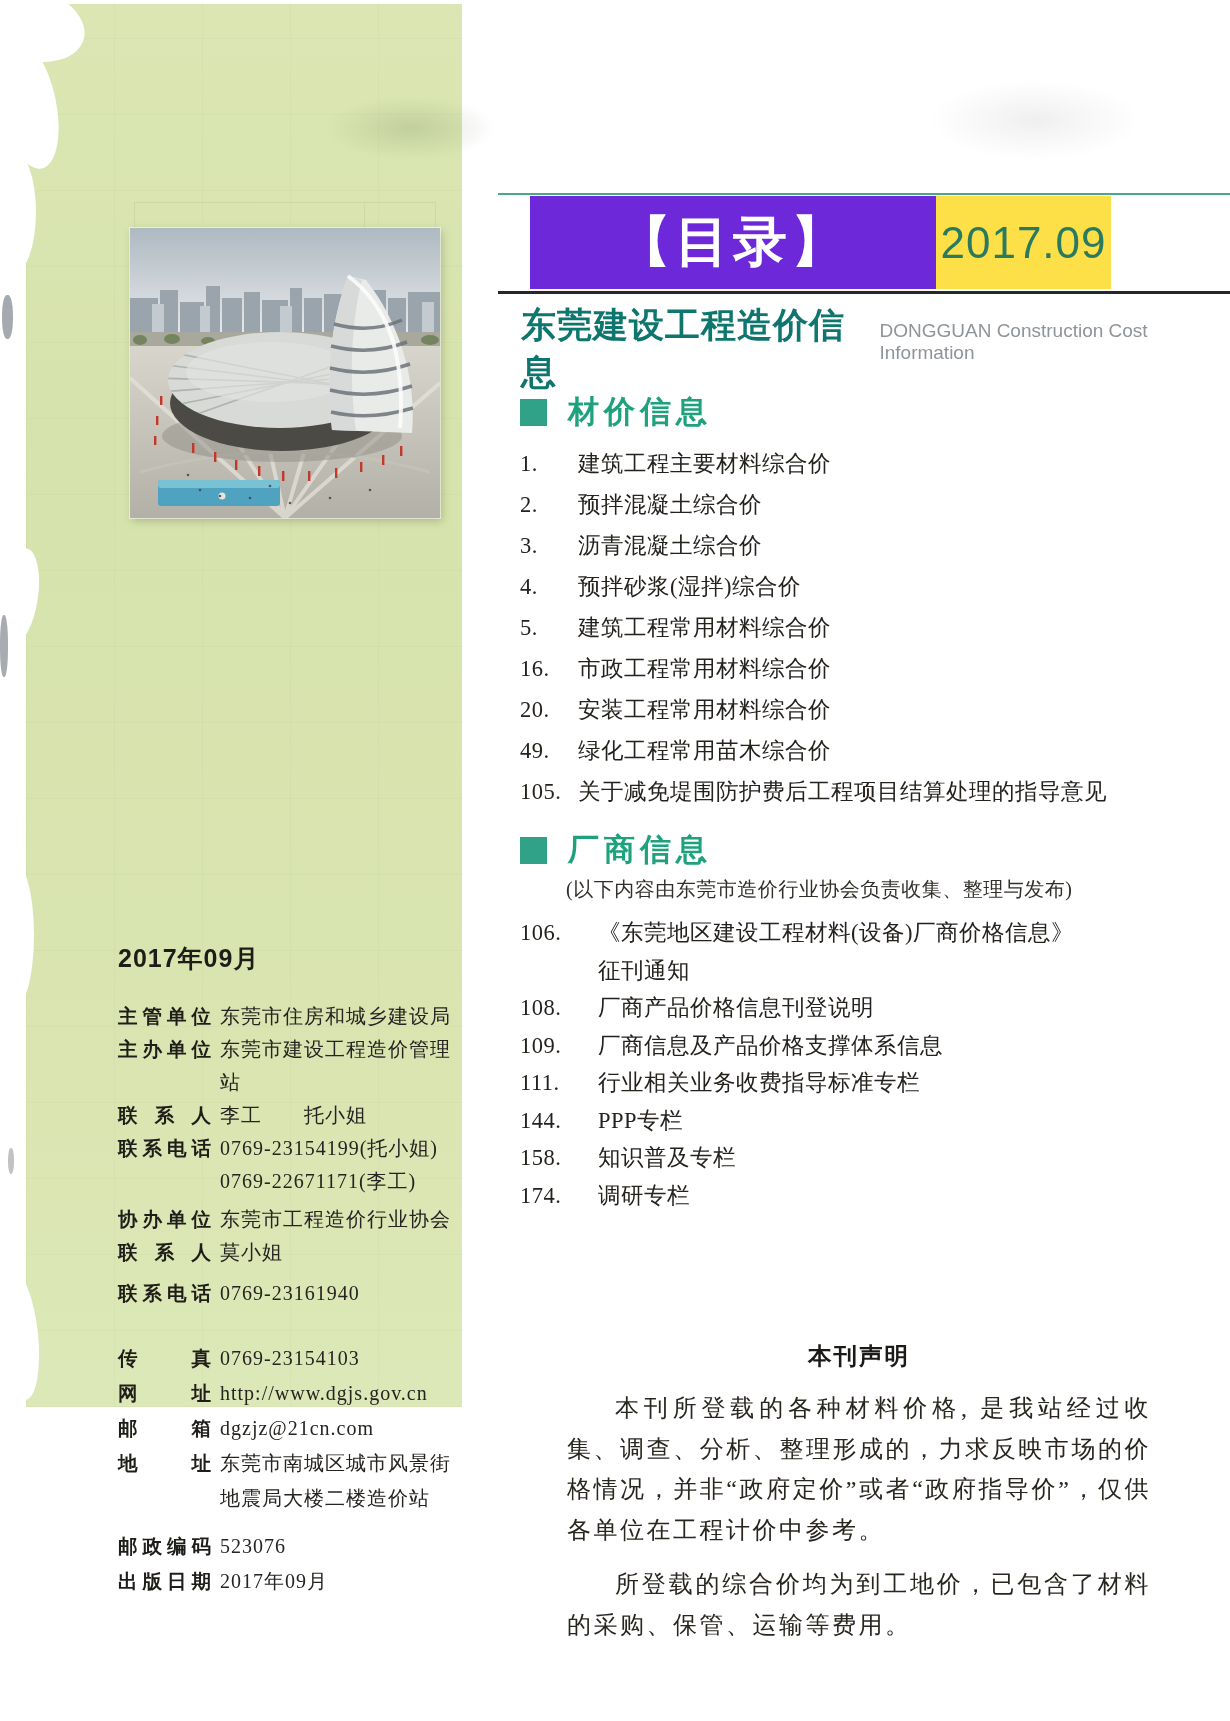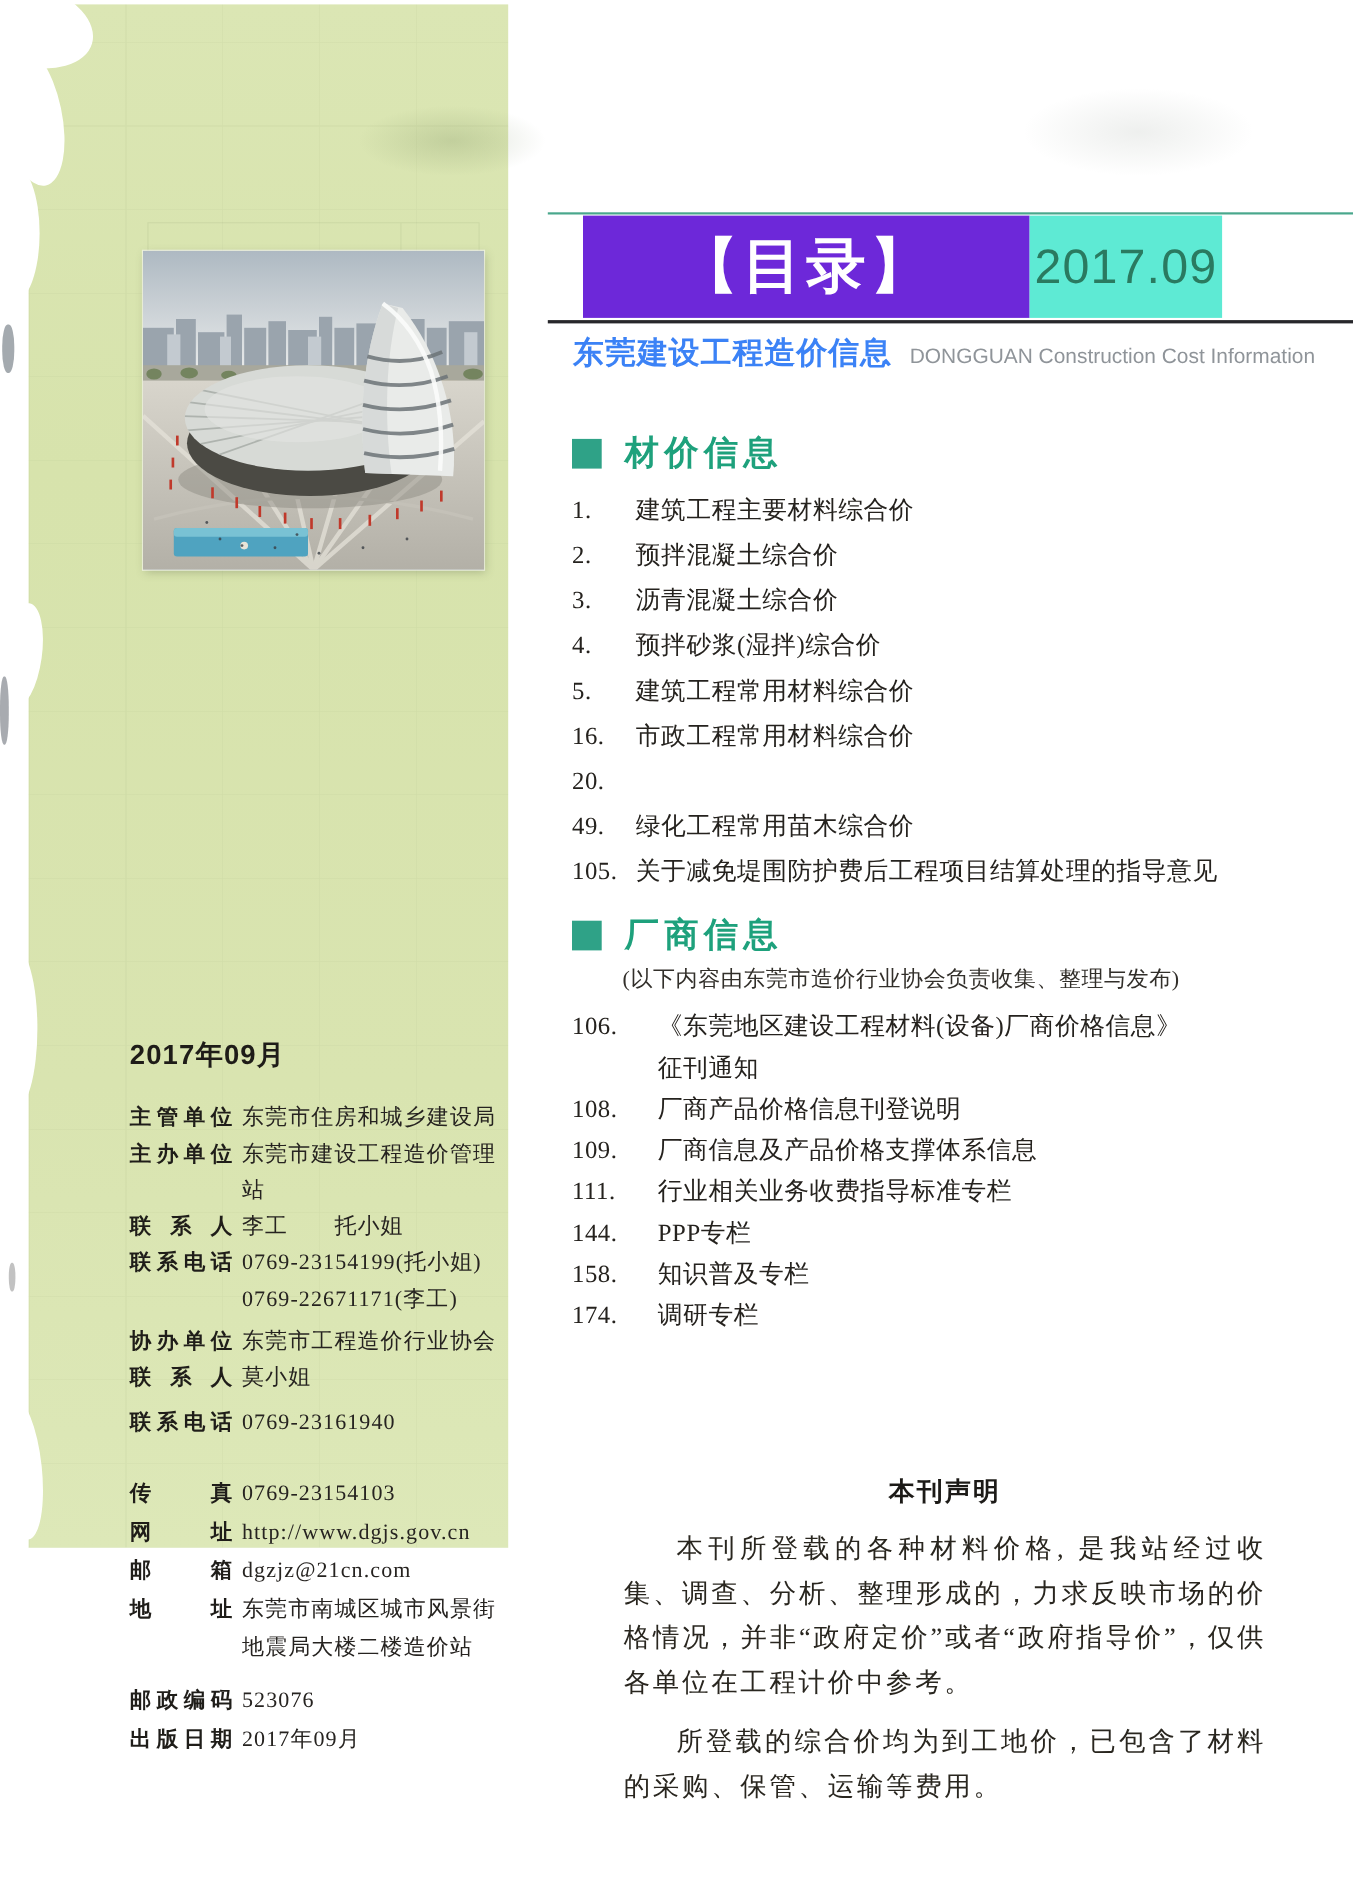--- a/index.html
+++ b/index.html
@@ -78,28 +78,28 @@
   .hdr-bar{
     position:absolute;left:530px;top:196px;width:406px;height:93px;
     background:#6d28d9;display:flex;align-items:center;justify-content:center;
   }
   .hdr-bar span{
     color:#fff;font-size:54px;font-weight:bold;letter-spacing:4px;
     font-family:"Liberation Sans",sans-serif;
   }
   .issue-box{
     position:absolute;left:936px;top:196px;width:175px;height:93px;
-    background:#5eead4;display:flex;align-items:center;justify-content:center;
+    background:#fde047;display:flex;align-items:center;justify-content:center;
   }
   .issue-box span{
     color:#2a7a60;font-size:44px;letter-spacing:1px;
     font-family:"Liberation Sans",sans-serif;
   }
   .journal{position:absolute;left:521px;top:302px;display:flex;align-items:baseline;}
-  .jt-cn{font-size:28px;font-weight:bold;color:#3b82f6;letter-spacing:1px;
+  .jt-cn{font-size:35px;font-weight:bold;color:#0f766e;letter-spacing:1px;
     font-family:Liberation Serif, serif;}
   .jt-en{font-size:19px;color:#8f9499;margin-left:16px;
     font-family:"Liberation Sans",sans-serif;}
   .sec-head{position:absolute;display:flex;align-items:center;}
   .sec1{left:520px;top:391px;}
   .sec2{left:520px;top:829px;}
   .sq{width:27px;height:27px;background:#2fa287;margin-right:21px;flex:none;}
   .sec-title{
     font-size:31px;font-weight:bold;color:#1ea17c;letter-spacing:5px;
     font-family:"Liberation Sans",sans-serif;
@@ -428,20 +428,21 @@
     <span class="toc-label">建筑工程常用材料综合价</span>
   </div>
 
   <div class="toc-item">
     <span class="toc-num">16.</span>
     <span class="toc-label">市政工程常用材料综合价</span>
   </div>
 
   <div class="toc-item">
     <span class="toc-num">20.</span>
+    <span class="toc-label">安装工程常用材料综合价</span>
   </div>
 
   <div class="toc-item">
     <span class="toc-num">49.</span>
     <span class="toc-label">绿化工程常用苗木综合价</span>
   </div>
 
   <div class="toc-item">
     <span class="toc-num">105.</span>
     <span class="toc-label">关于减免堤围防护费后工程项目结算处理的指导意见</span>

